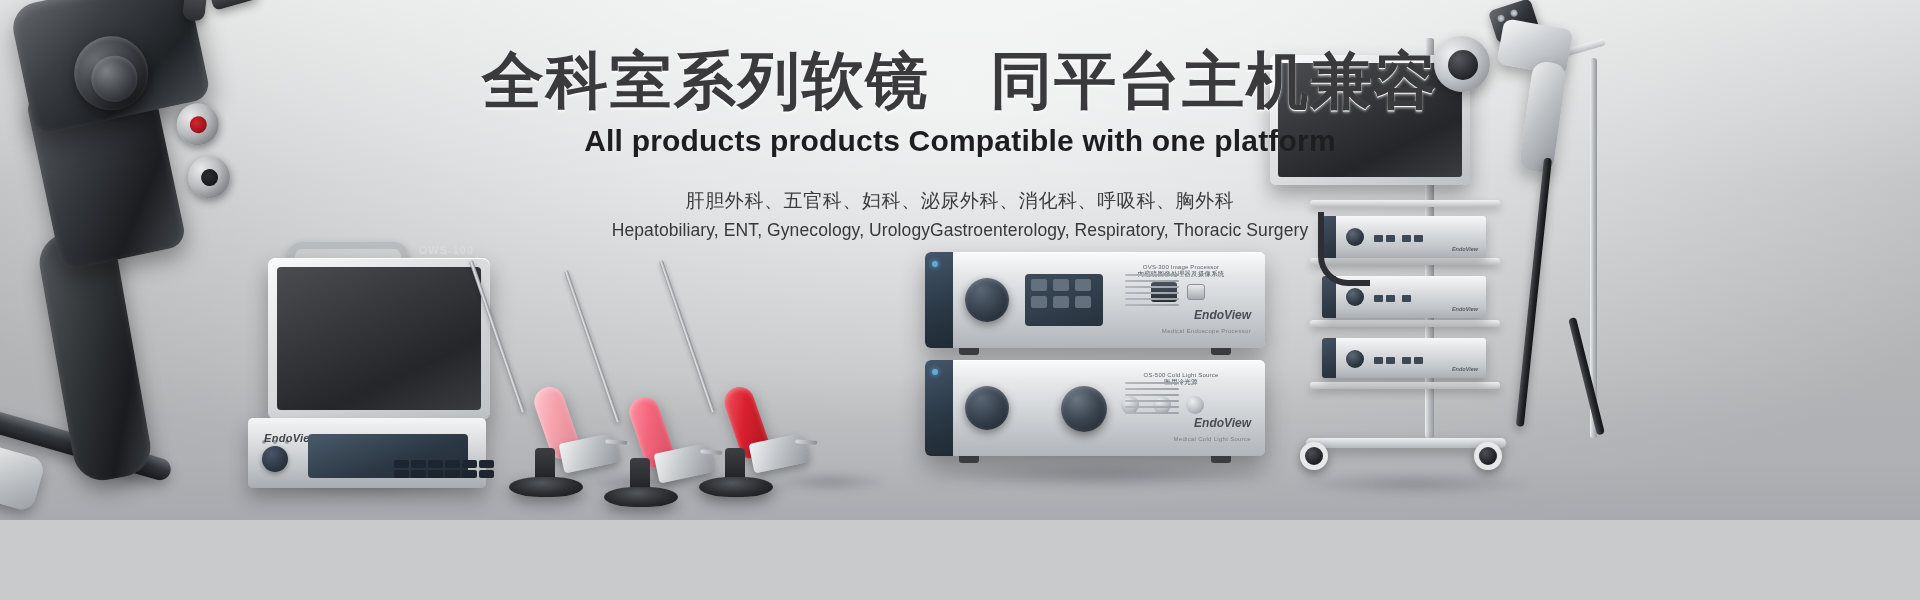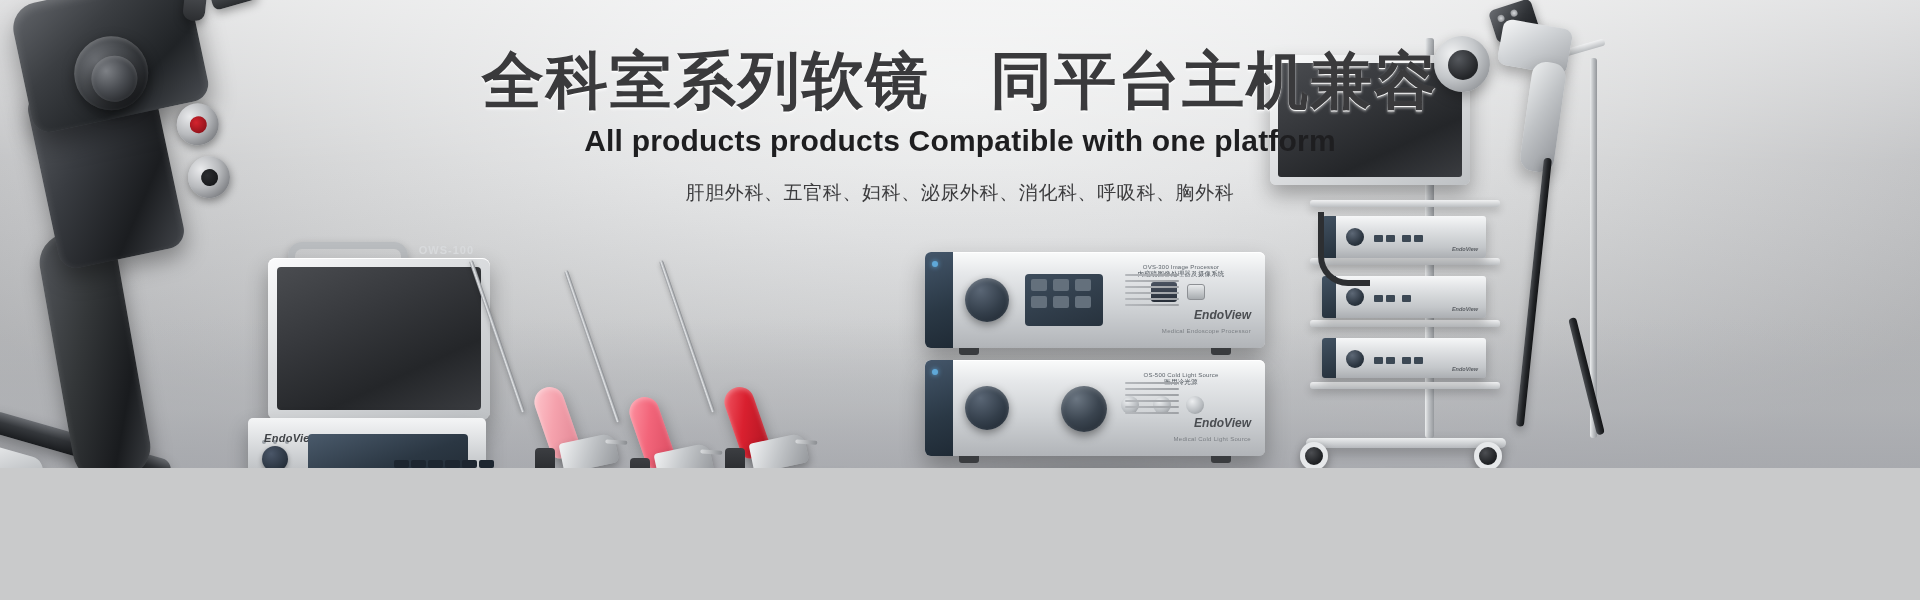--- a/index.html
+++ b/index.html
@@ -4,21 +4,21 @@
 <style>
   * { margin:0; padding:0; box-sizing:border-box; }
   html,body { width:1920px; height:600px; overflow:hidden; }
   body {
     font-family:"Liberation Sans", sans-serif;
     background:#c9cacb;
   }
 
   .banner {
     position:relative;
-    width:1920px; height:468px;
+    width:1920px; height:520px;
     overflow:hidden;
     background:
       radial-gradient(ellipse 1100px 520px at 50% 18%, #eceded 0%, #e2e3e4 30%, #cfd0d1 62%, #bfc0c2 85%, #b4b5b7 100%);
   }
   .banner:before{
     content:"";position:absolute;inset:0;
     background:linear-gradient(to bottom, rgba(255,255,255,.55) 0%, rgba(255,255,255,.12) 35%, rgba(170,172,175,.25) 75%, rgba(150,152,156,.45) 100%);
     pointer-events:none;
   }
   .banner:after{
@@ -38,21 +38,21 @@
     text-shadow:0 2px 3px rgba(255,255,255,.65), 0 1px 0 rgba(255,255,255,.9);
     white-space:nowrap;
   }
   .headline .gap{ display:inline-block; width:22px; }
   .subhead{
     margin-top:10px;
     font-size:30px; font-weight:700; color:#1e1e20;
     letter-spacing:.2px; white-space:nowrap;
   }
   .speclist{
-    margin-top:22px;
+    margin-top:30px;
     font-size:19px; color:#3c3c3e; letter-spacing:.6px; white-space:nowrap;
   }
   .speclist-en{
     margin-top:6px;
     font-size:17.5px; color:#38383a; letter-spacing:.1px; white-space:nowrap;
   }
 
   
   .dev{ position:absolute; z-index:20; }
   .screen{
@@ -475,20 +475,21 @@
   </div>
 
   <div class="textblock">
     <div class="headline">
       <span>全科室系列软镜</span>
       <span class="gap"></span>
       <span>同平台主机兼容</span>
     </div>
     <div class="subhead">All products products Compatible with one platform</div>
     <div class="speclist">肝胆外科、五官科、妇科、泌尿外科、消化科、呼吸科、胸外科</div>
+    <div class="speclist-en">Hepatobiliary, ENT, Gynecology, UrologyGastroenterology, Respiratory, Thoracic Surgery</div>
   </div>
 
   <div class="shadow" style="left:250px; top:470px; width:230px; height:26px;"></div>
   <div class="dev" id="ows-monitor">
     <div class="ows-handle"></div>
     <div class="ows-frame">
       <div class="ows-screen screen"></div>
       <div class="ows-model">OWS-100</div>
     </div>
     <div class="ows-base">

